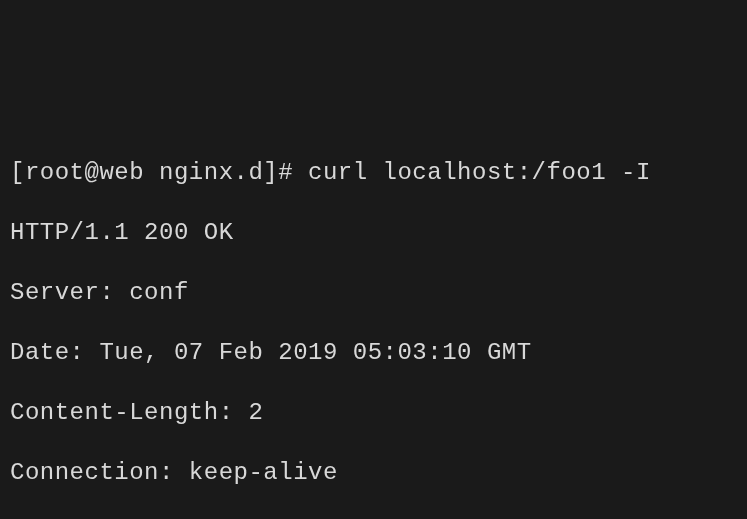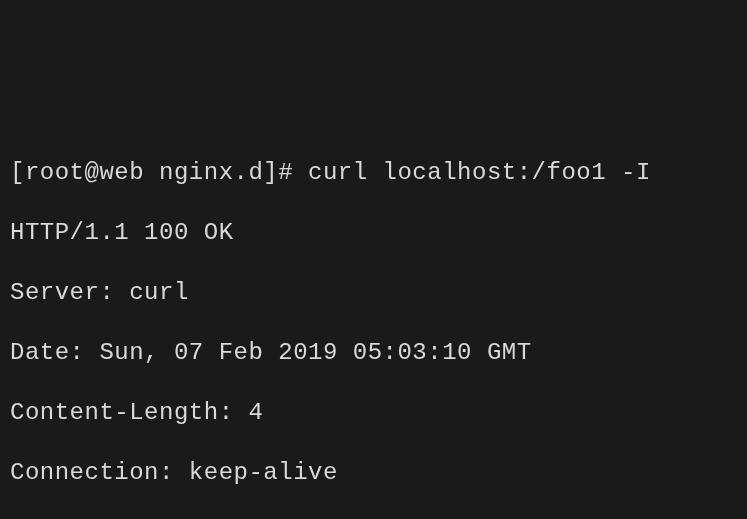--- a/index.html
+++ b/index.html
@@ -26,24 +26,24 @@
       display: block;
     }
   </style>
 </head>
 <body>
 
 
 
 <div class="terminal">
 <span class="line">[root@web nginx.d]# curl localhost:/foo1 -I</span>
-<span class="line">HTTP/1.1 100 OK</span>
-<span class="line">Server: curl</span>
-<span class="line">Date: Sun, 07 Feb 2019 05:03:10 GMT</span>
-<span class="line">Content-Length: 4</span>
+<span class="line">HTTP/1.1 200 OK</span>
+<span class="line">Server: conf</span>
+<span class="line">Date: Tue, 07 Feb 2019 05:03:10 GMT</span>
+<span class="line">Content-Length: 2</span>
 <span class="line">Connection: keep-alive</span>
 
 
 
 
 
 
 
 
 

